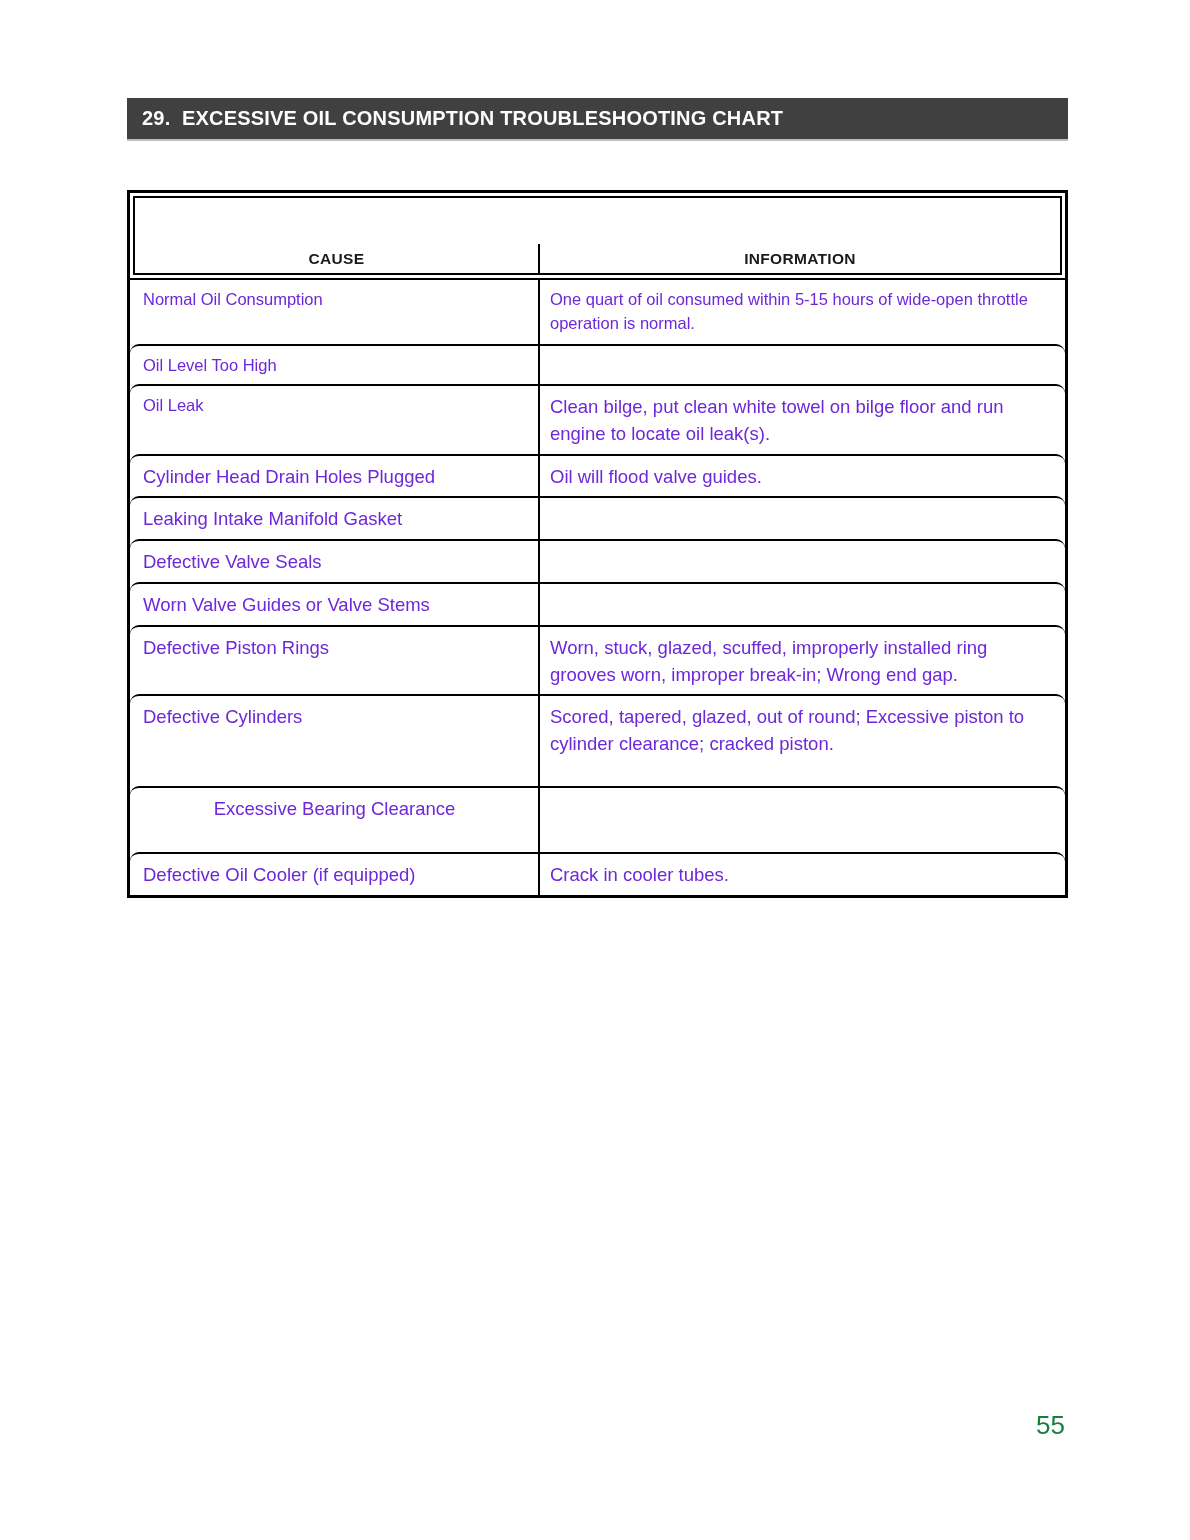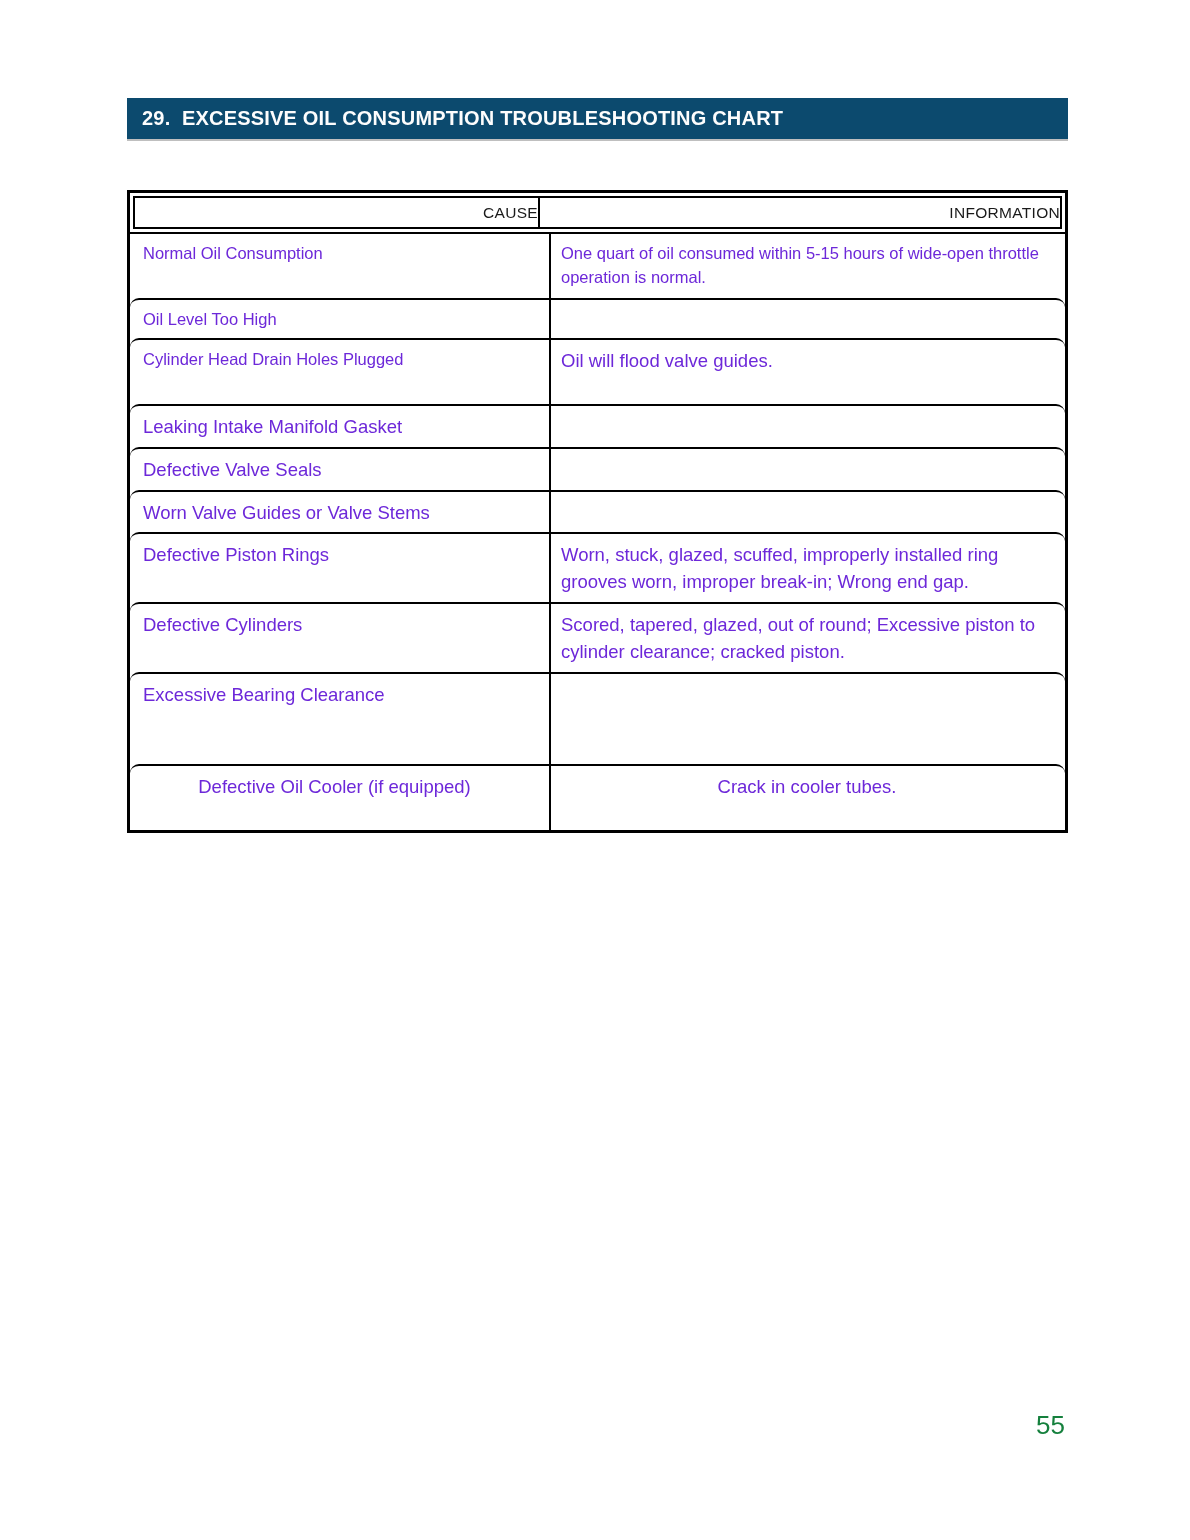--- a/index.html
+++ b/index.html
@@ -15,21 +15,21 @@
     color: #1a1a1a;
   }
 
   
   .title-bar {
     position: absolute;
     left: 127px;
     top: 98px;
     width: 941px;
     height: 41px;
-    background: #0c4a6e;
+    background: #404040;
     box-sizing: border-box;
     display: flex;
     align-items: center;
     padding-left: 15px;
     box-shadow: 0 2px 0 rgba(0,0,0,0.25);
   }
   .title-bar span {
     color: #fdfdfd;
     font-size: 20px;
     font-weight: bold;
@@ -47,45 +47,45 @@
     border: 3px solid #000;
     background: #fff;
   }
   .thead {
     margin: 3px;
     border: 2px solid #000;
     display: grid;
     grid-template-columns: 403px 1fr;
   }
   .th {
-    text-align: right;
-    font-weight: normal;
+    text-align: center;
+    font-weight: bold;
     font-size: 15.5px;
     padding: 6px 0 5px 0;
     letter-spacing: 0.3px;
+    margin-top: 46px;
   }
   .th-info { border-left: 2px solid #000; }
 
   .tbody { border-top: 2px solid #000; }
   .row {
     display: grid;
     grid-template-columns: 408px 1fr;
   }
   .row + .row { border-top: 2px solid #000; border-radius: 9px; }
   .cell {
     box-sizing: border-box;
     padding: 8px 12px 6px 13px;
     font-size: 18.5px;
     line-height: 1.45;
     color: #6d28d9;
   }
   .cell-info {
     border-left: 2px solid #000;
     padding-left: 10px;
-    margin-left: 11px;
   }
 
   
   .row:nth-child(1)  { min-height: 64px; }
   .row:nth-child(2)  { min-height: 36px; }
   .row:nth-child(3)  { min-height: 64px; }
   .row:nth-child(4)  { min-height: 40px; }
   .row:nth-child(5)  { min-height: 40px; }
   .row:nth-child(6)  { min-height: 40px; }
   .row:nth-child(7)  { min-height: 40px; }
@@ -125,20 +125,24 @@
   <div class="row">
     <div class="cell cell-cause">Normal Oil Consumption</div>
     <div class="cell cell-info">One quart of oil consumed within 5-15 hours of wide-open throttle operation is normal.</div>
   </div>
 
   <div class="row">
     <div class="cell cell-cause">Oil Level Too High</div>
     <div class="cell cell-info"></div>
   </div>
 
+  <div class="row">
+    <div class="cell cell-cause">Oil Leak</div>
+    <div class="cell cell-info">Clean bilge, put clean white towel on bilge floor and run engine to locate oil leak(s).</div>
+  </div>
 
 
   <div class="row">
     <div class="cell cell-cause">Cylinder Head Drain Holes Plugged</div>
     <div class="cell cell-info">Oil will flood valve guides.</div>
   </div>
 
   <div class="row">
     <div class="cell cell-cause">Leaking Intake Manifold Gasket</div>
     <div class="cell cell-info"></div>

